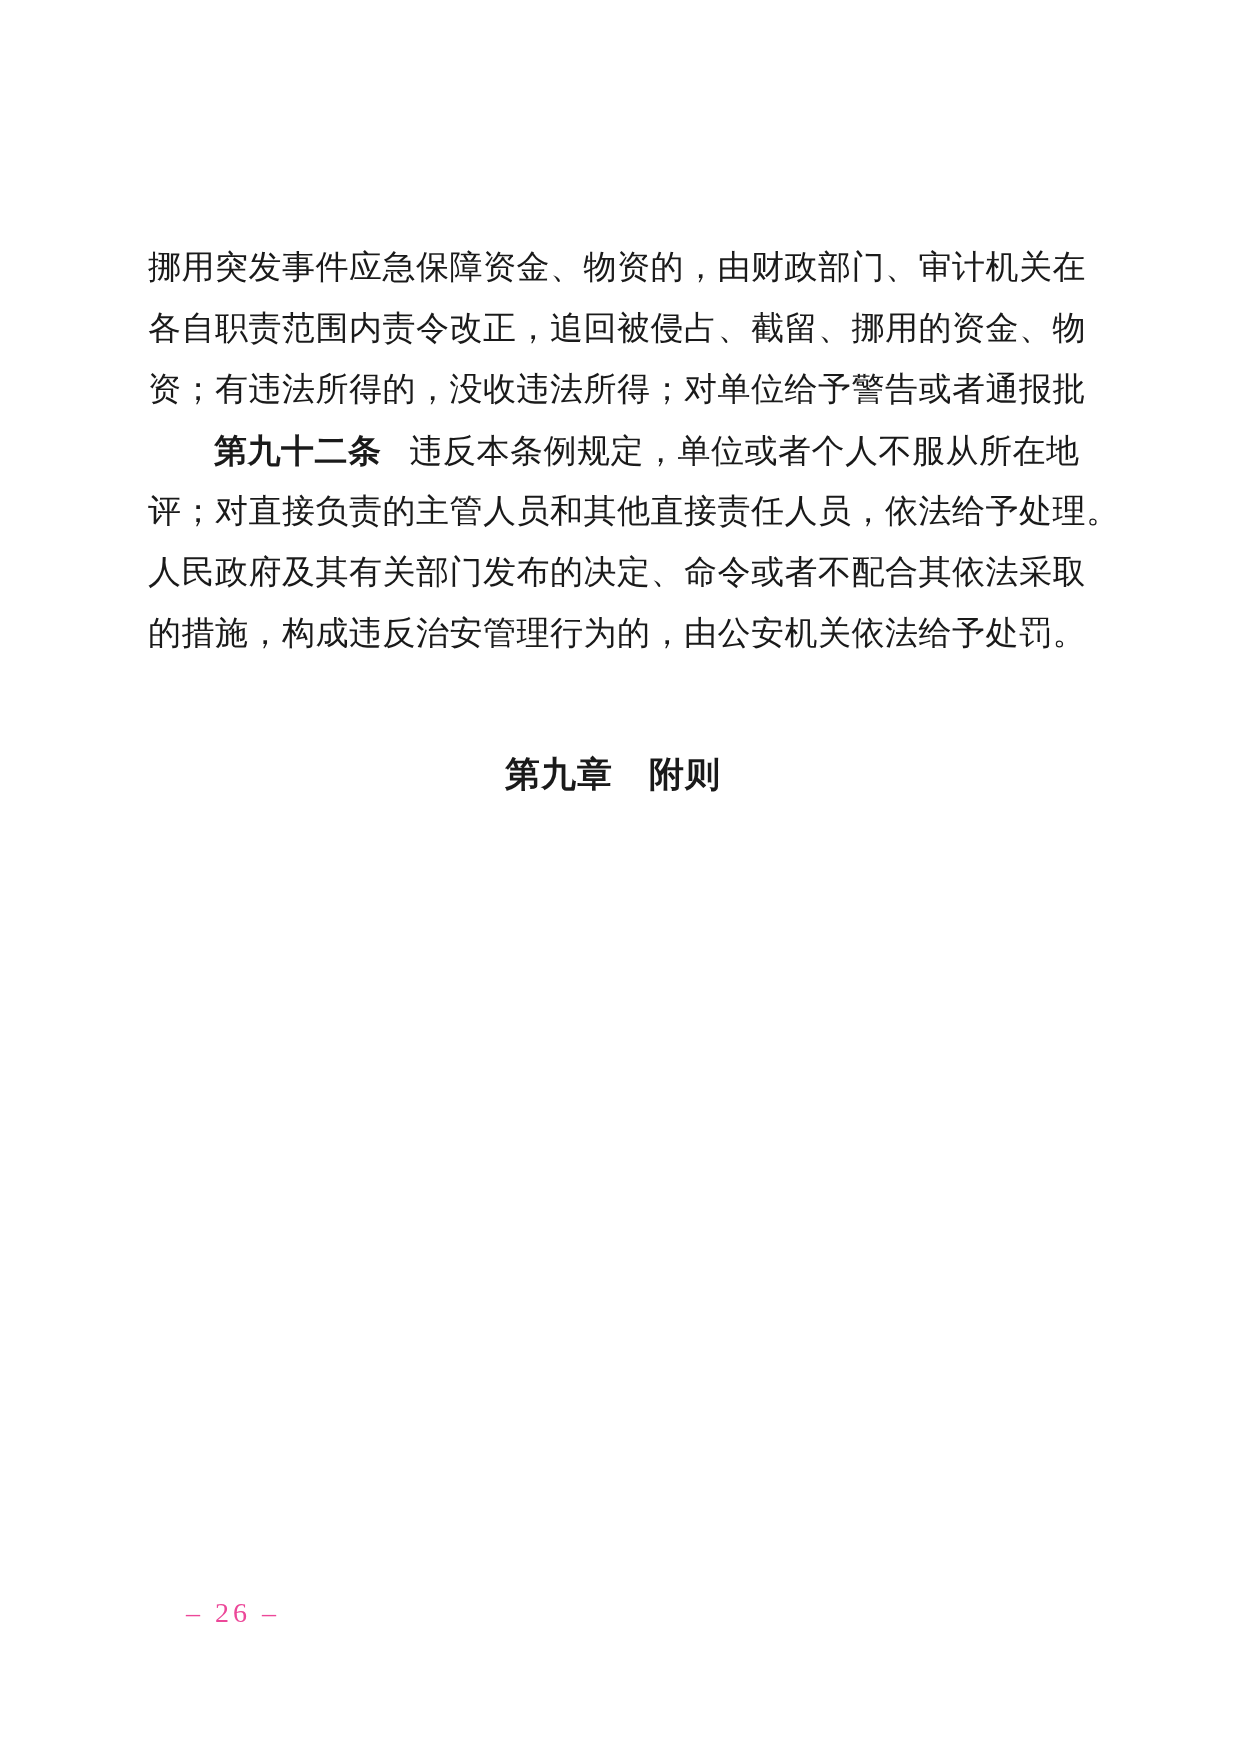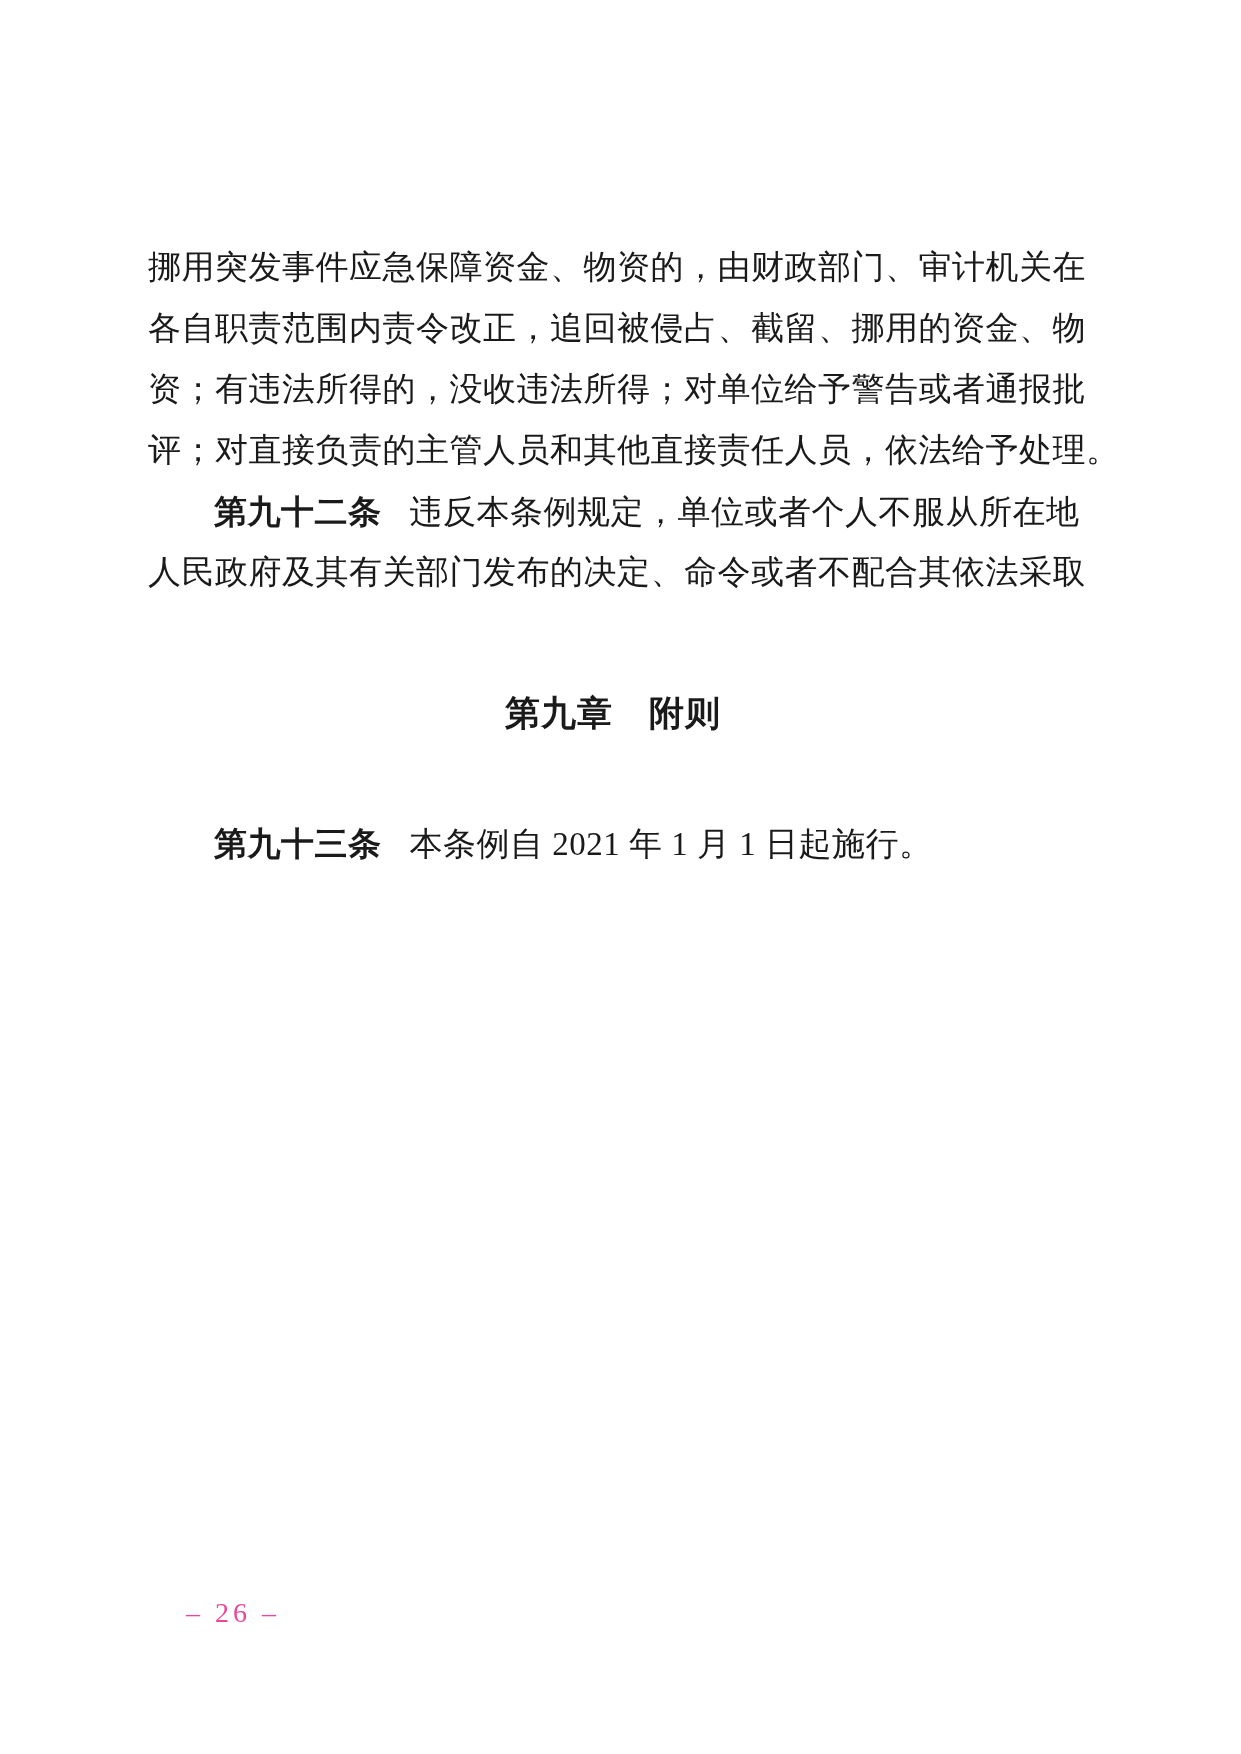--- a/index.html
+++ b/index.html
@@ -68,29 +68,27 @@
 </style>
 </head>
 <body>
 
 <div class="page">
   <div class="content">
 
     <div class="line">挪用突发事件应急保障资金、物资的，由财政部门、审计机关在</div>
     <div class="line">各自职责范围内责令改正，追回被侵占、截留、挪用的资金、物</div>
     <div class="line">资；有违法所得的，没收违法所得；对单位给予警告或者通报批</div>
-    <div class="line">评；对直接负责的主管人员和其他直接责任人员，依法给予处理。</div>
-
     <div class="line indent">
       <span class="term">第九十二条</span><span>违反本条例规定，单位或者个人不服从所在地</span>
     </div>
+
+    <div class="line">评；对直接负责的主管人员和其他直接责任人员，依法给予处理。</div>
     <div class="line">人民政府及其有关部门发布的决定、命令或者不配合其依法采取</div>
+    <div class="line">的措施，构成违反治安管理行为的，由公安机关依法给予处罚。</div>
 
     <div class="chapter-heading">第九章　附则</div>
 
-    <div class="line indent no-stretch">
-      <span class="term">第九十三条</span><span>本条例自 2021 年 1 月 1 日起施行。</span>
-    </div>
 
   </div>
 
   <div class="footer">– 26 –</div>
 </div>
 
 </body></html>

